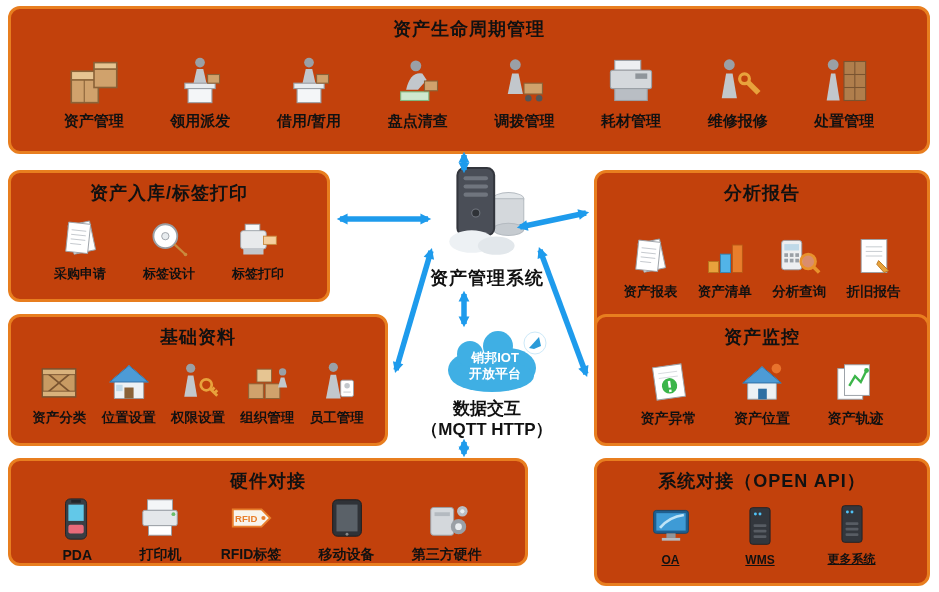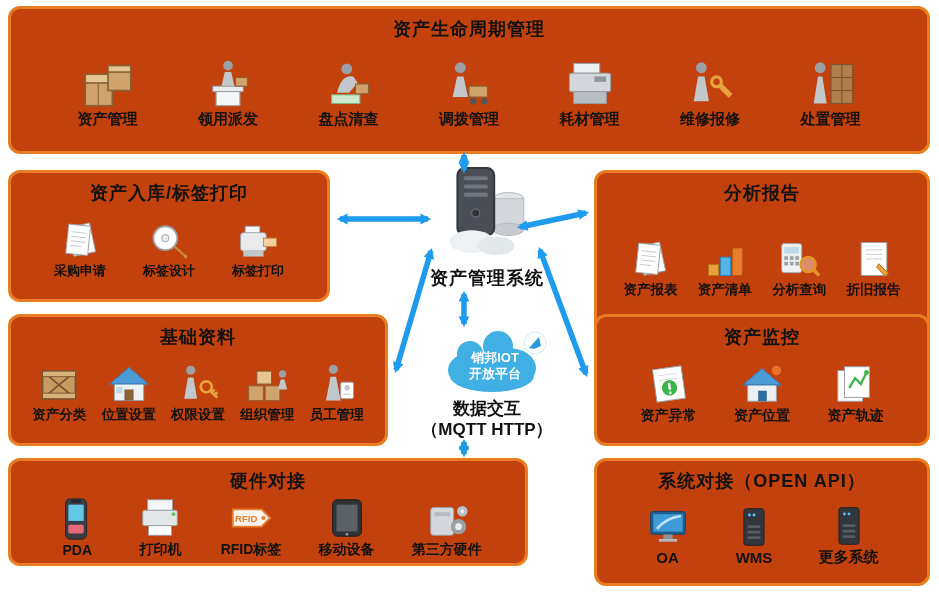--- a/index.html
+++ b/index.html
@@ -7,21 +7,21 @@
     width:939px;height:592px;position:relative;overflow:hidden;
     background:#ffffff;color:#111;
     font-family:"Liberation Sans","DejaVu Sans",sans-serif;
   }
   .panel{
     position:absolute;background:#c2410c;border:3px solid #E87E1F;border-radius:12px;
     display:flex;flex-direction:column;box-sizing:border-box;z-index:2;
   }
   .panel-title{text-align:center;font-weight:700;font-size:18px;margin:8px 6px 0;letter-spacing:1px;}
   .items{flex:1;display:flex;align-items:center;justify-content:space-evenly;padding:2px 6px 8px;}
-  .item{display:flex;flex-direction:column;align-items:center;}
+  .item{display:flex;flex-direction:column;align-items:center;gap:5px;}
   .icon{display:block;}
   .icon svg{display:block;width:100%;height:100%;}
   .item-label{font-weight:700;white-space:nowrap;}
 
   .p-lifecycle{left:8px;top:6px;width:922px;height:148px;}
   .p-lifecycle .icon{width:52px;height:52px;}
   .p-lifecycle .item-label{font-size:15px;}
 
   .p-labeling{left:8px;top:170px;width:322px;height:132px;}
   .p-labeling .icon{width:44px;height:44px;}
@@ -38,21 +38,21 @@
   .p-monitor{left:594px;top:314px;width:336px;height:132px;}
   .p-monitor .icon{width:46px;height:46px;}
   .p-monitor .item-label{font-size:14px;}
 
   .p-hardware{left:8px;top:458px;width:520px;height:108px;}
   .p-hardware .icon{width:46px;height:46px;}
   .p-hardware .item-label{font-size:14px;}
 
   .p-integration{left:594px;top:458px;width:336px;height:128px;}
   .p-integration .icon{width:44px;height:44px;}
-  .p-integration .item-label{font-size:15px;}
+  .p-integration .item-label{font-size:12px;text-decoration:underline;}
 
   .center-server{position:absolute;left:437px;top:164px;width:98px;height:98px;z-index:3;}
   .center-server svg{width:100%;height:100%;display:block;}
   .system-label{position:absolute;left:397px;top:266px;width:180px;text-align:center;
     font-size:18px;font-weight:700;letter-spacing:1px;z-index:3;}
   .iot-cloud{position:absolute;left:438px;top:328px;width:114px;height:66px;z-index:3;}
   .iot-cloud svg{width:100%;height:100%;display:block;}
   .cloud-text{position:absolute;left:0;top:22px;width:100%;text-align:center;color:#fff;
     font-size:13px;font-weight:700;line-height:16px;}
   .exchange-label{position:absolute;left:387px;top:398px;width:200px;text-align:center;
@@ -81,20 +81,32 @@
         <span class="icon">
           <svg viewBox="0 0 48 48">
             <circle cx="24" cy="7" r="4.5" fill="#9AA0A6"></circle>
             <path d="M18 26 L21 13 H27 L30 26 Z" fill="#C2C7CC"></path>
             <rect x="10" y="26" width="28" height="5" fill="#E8ECEF" stroke="#9AA0A6"></rect>
             <rect x="13" y="31" width="22" height="13" fill="#F4F6F8" stroke="#9AA0A6"></rect>
             <rect x="31" y="18" width="11" height="8" fill="#D0A26C" stroke="#8A6238"></rect>
           </svg>
         </span>
         <span class="item-label">领用派发</span>
+      </div>
+      <div class="item">
+        <span class="icon">
+          <svg viewBox="0 0 48 48">
+            <circle cx="24" cy="7" r="4.5" fill="#9AA0A6"></circle>
+            <path d="M18 26 L21 13 H27 L30 26 Z" fill="#C2C7CC"></path>
+            <rect x="10" y="26" width="28" height="5" fill="#E8ECEF" stroke="#9AA0A6"></rect>
+            <rect x="13" y="31" width="22" height="13" fill="#F4F6F8" stroke="#9AA0A6"></rect>
+            <rect x="31" y="18" width="11" height="8" fill="#D0A26C" stroke="#8A6238"></rect>
+          </svg>
+        </span>
+        <span class="item-label">借用/暂用</span>
       </div>
       <div class="item">
         <span class="icon">
           <svg viewBox="0 0 48 48">
             <circle cx="22" cy="10" r="5" fill="#9AA0A6"></circle>
             <path d="M13 32 Q17 15 28 17 L32 23 L24 32 Z" fill="#C2C7CC"></path>
             <rect x="8" y="34" width="26" height="8" fill="#CFE8CF" stroke="#7FB87F"></rect>
             <rect x="30" y="24" width="12" height="9" fill="#D0A26C" stroke="#8A6238"></rect>
           </svg>
         </span>

